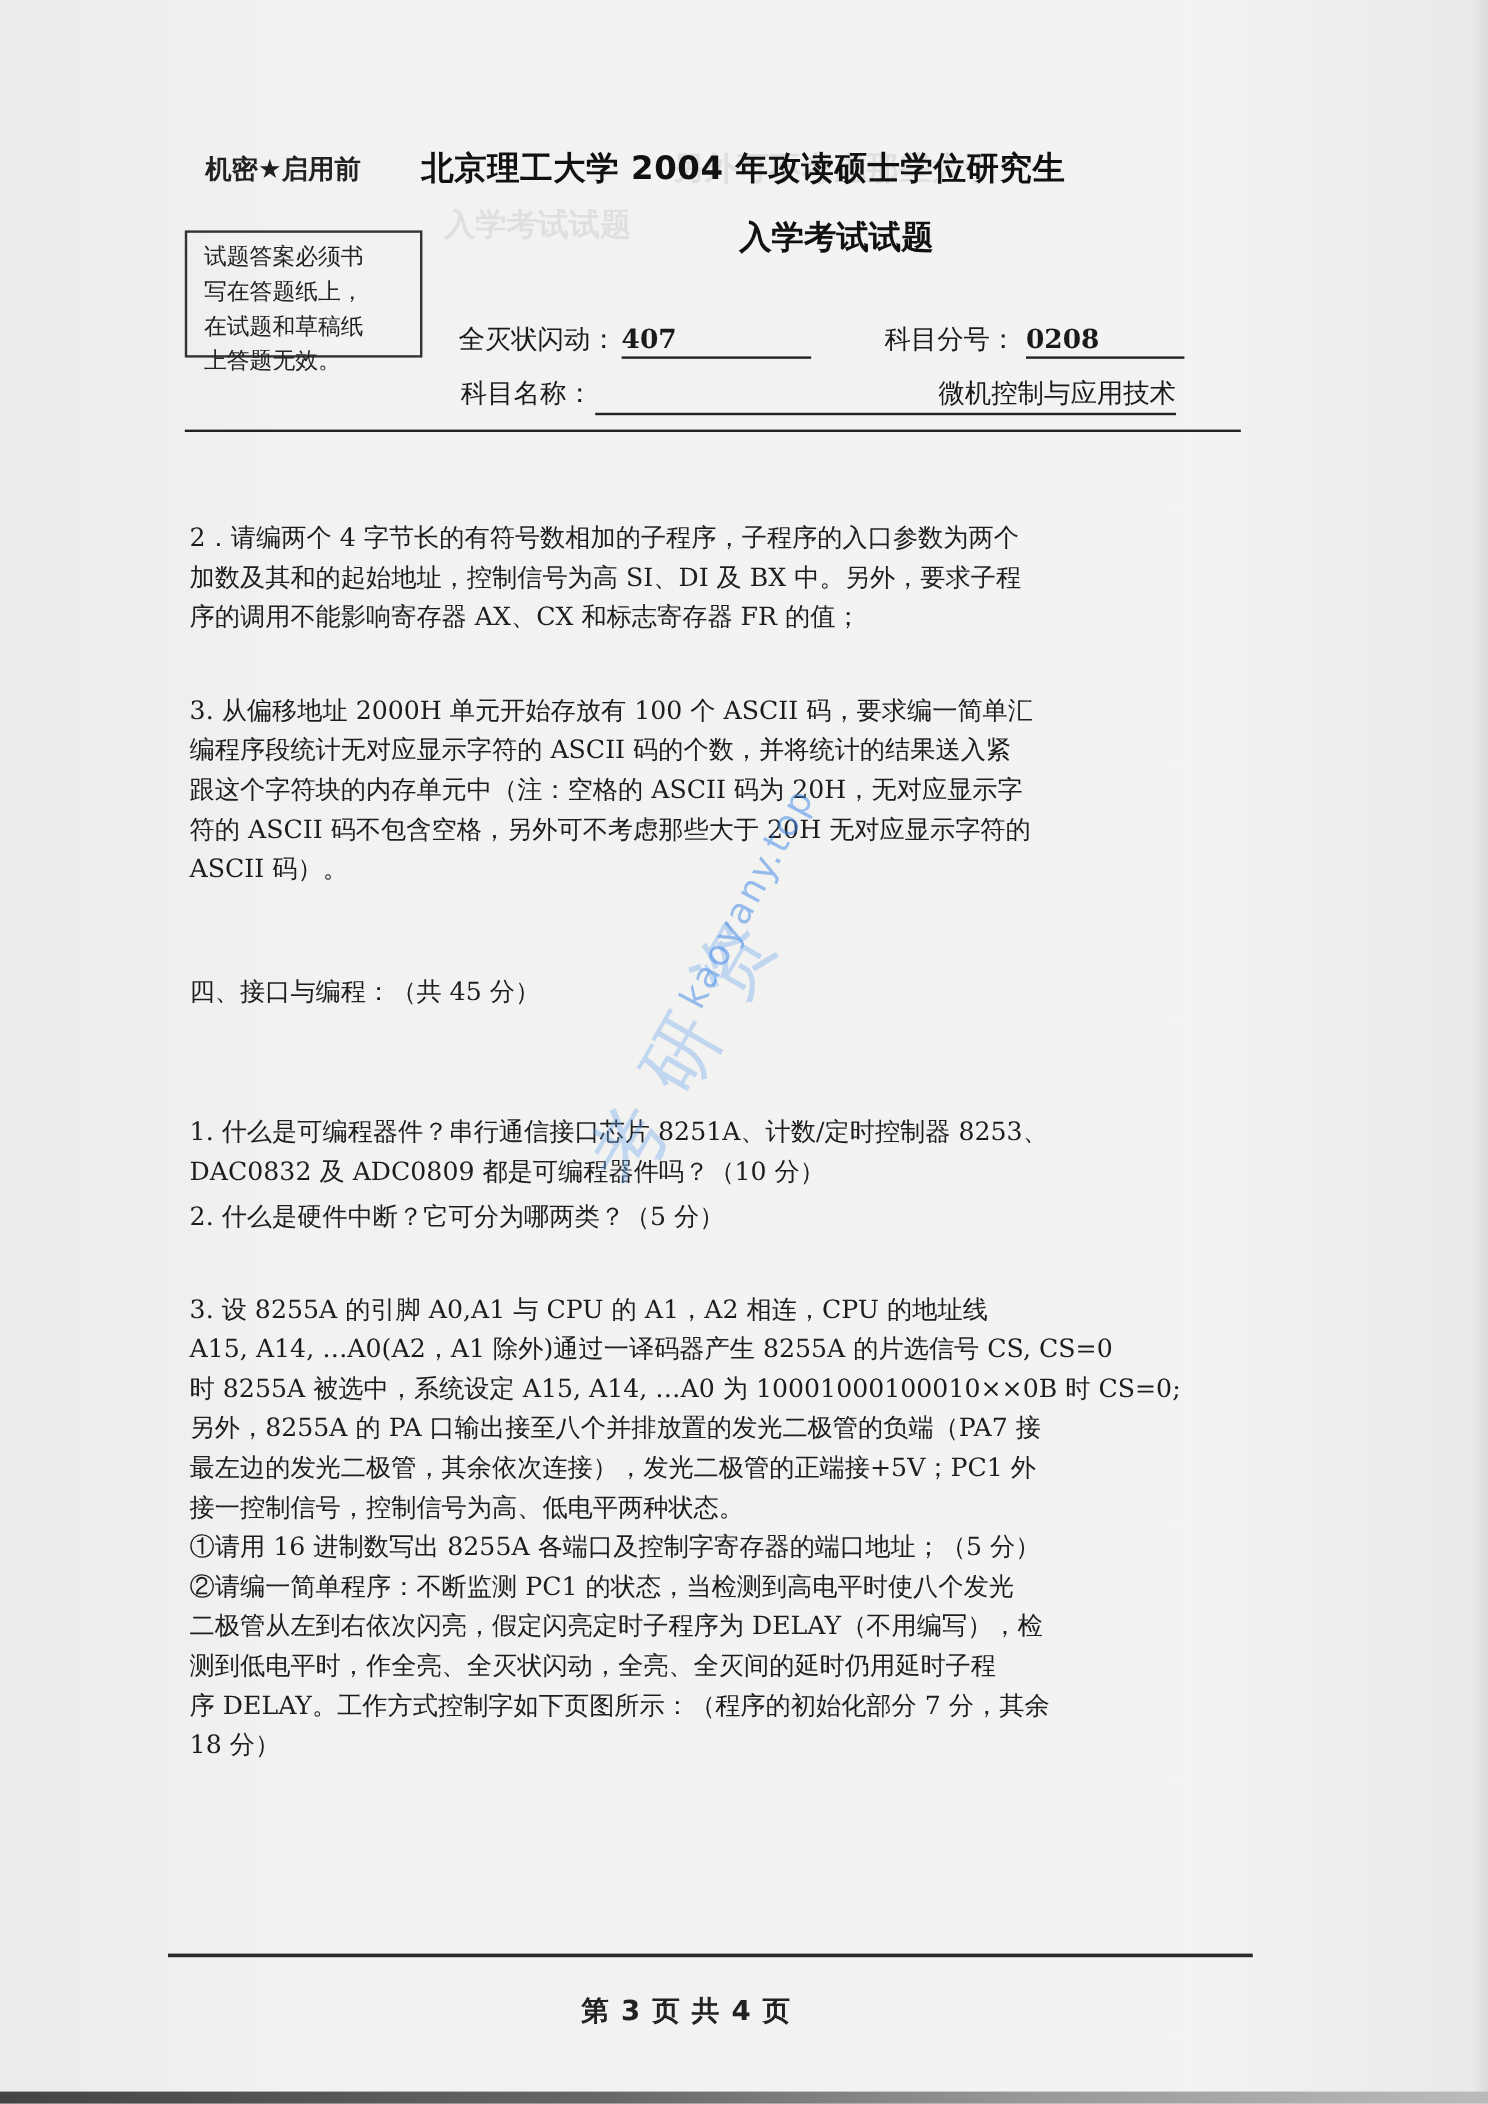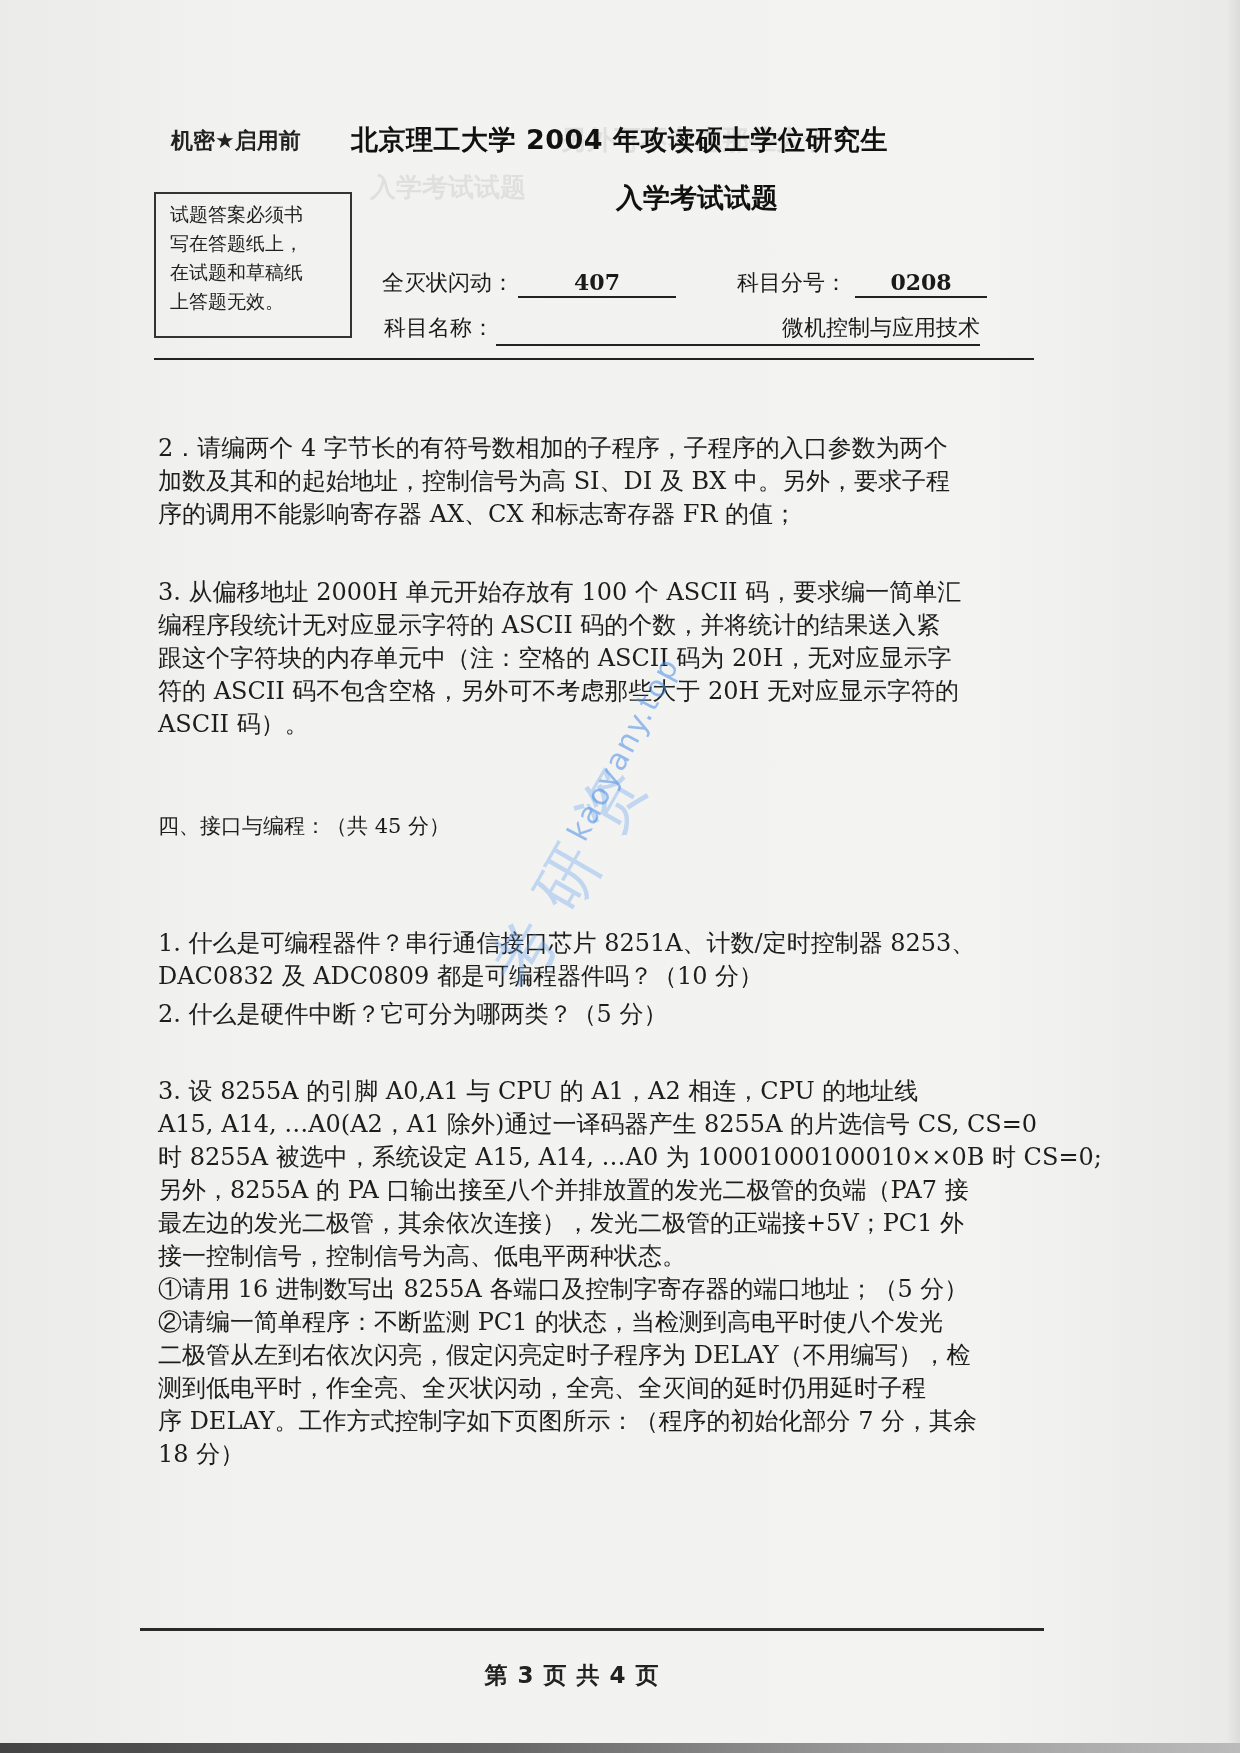--- a/index.html
+++ b/index.html
@@ -62,21 +62,21 @@
       left: 616px;
       font-family: "DejaVu Sans", "Liberation Sans", sans-serif;
       font-weight: bold;
       font-size: 27px;
       color: #111;
       white-space: nowrap;
     }
     .notice-box {
       position: absolute;
       left: 154px; top: 192px;
-      width: 198px; height: 146px;
+      width: 198px; height: 106px;
       border: 2px solid #333;
       box-sizing: border-box;
       padding: 6px 0 0 14px;
       font-family: "DejaVu Sans", "Liberation Sans", sans-serif;
       font-size: 19px;
       line-height: 29px;
       color: #222;
     }
     .notice-box div { white-space: nowrap; }
 
@@ -84,21 +84,20 @@
       position: absolute;
       font-family: "DejaVu Sans", "Liberation Sans", sans-serif;
       font-size: 22px;
       color: #1a1a1a;
       white-space: nowrap;
     }
     .meta-label { display: inline-block; }
     .meta-value {
       display: inline-block;
       border-bottom: 2px solid #222;
-      text-align: center;
       font-family: "DejaVu Serif", "Liberation Serif", serif;
       font-weight: bold;
       padding-bottom: 1px;
     }
     .code-row { left: 382px; top: 268px; }
     .code-row .v1 { width: 158px; margin-left: 4px; }
     .code-row .l2 { margin-left: 54px; }
     .code-row .v2 { width: 132px; margin-left: 8px; }
     .name-row { left: 384px; top: 313px; }
     .name-row .v3 {
@@ -111,21 +110,21 @@
       left: 154px; top: 358px;
       width: 880px; height: 0;
       border-top: 2px solid #222;
     }
 
     
     .para {
       position: absolute;
       left: 158px;
       width: 880px;
-      font-size: 24px;
+      font-size: 21px;
       line-height: 33px;
       color: #1d1d1d;
     }
     .para div { white-space: nowrap; }
     .section-heading {
       position: absolute;
       left: 158px;
       font-size: 21px;
       color: #1d1d1d;
       white-space: nowrap;

